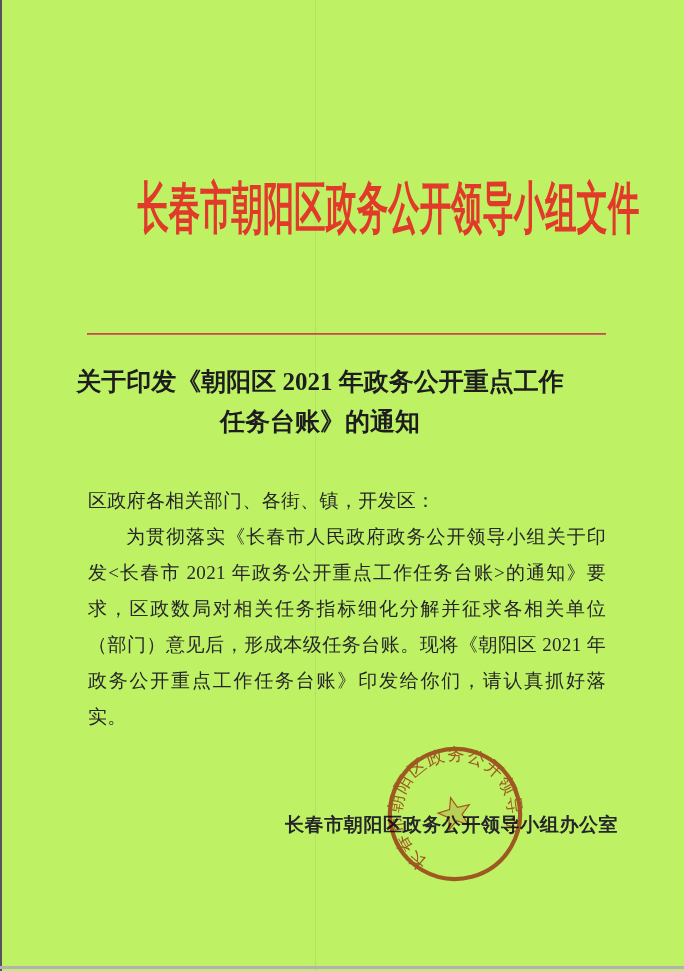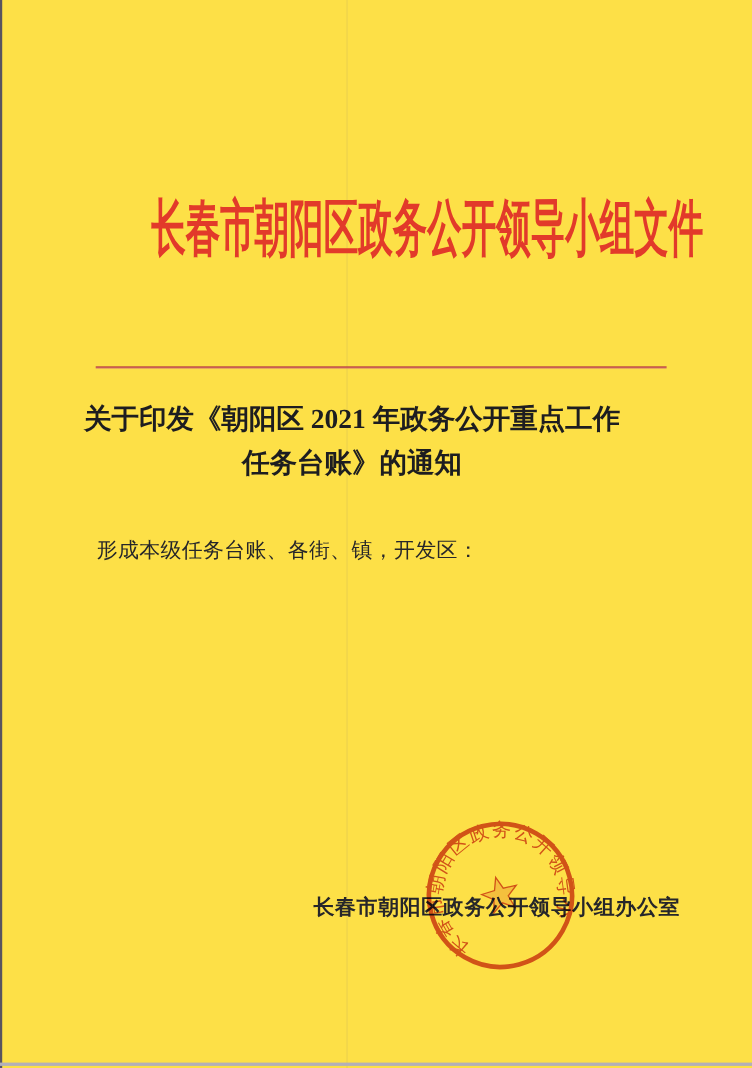--- a/index.html
+++ b/index.html
@@ -1,20 +1,20 @@
 <!DOCTYPE html>
 <html><head>
 <meta charset="utf-8">
 <style>
   html, body { margin: 0; padding: 0; background: #e8e8e8; }
   .page {
     position: relative;
     width: 684px;
     height: 971px;
-    background: #fde047;
+    background: #bef264;
     overflow: hidden;
     font-family: "Liberation Serif", "DejaVu Serif", serif;
     color: #26262a;
   }
   
   .edge-left   { position: absolute; left: 0; top: 0; width: 2px; height: 100%; background: #58535f; }
   .edge-bottom { position: absolute; left: 0; bottom: 2px; width: 100%; height: 3px; background: #b3b0b8; }
   .crease      { position: absolute; left: 315px; top: 0; width: 1px; height: 100%; background: rgba(110,110,125,0.12); }
 
   .header-title {
@@ -91,21 +91,22 @@
   <div class="header-title">长春市朝阳区政务公开领导小组文件</div>
 
   <div class="red-divider"></div>
 
   <div class="doc-title">
     <div>关于印发《朝阳区 2021 年政务公开重点工作</div>
     <div>任务台账》的通知</div>
   </div>
 
   <div class="body-text">
-    <p class="salutation">形成本级任务台账、各街、镇，开发区：</p>
+    <p class="salutation">区政府各相关部门、各街、镇，开发区：</p>
+    <p class="paragraph">为贯彻落实《长春市人民政府政务公开领导小组关于印发&lt;长春市 2021 年政务公开重点工作任务台账&gt;的通知》要求，区政数局对相关任务指标细化分解并征求各相关单位（部门）意见后，形成本级任务台账。现将《朝阳区 2021 年政务公开重点工作任务台账》印发给你们，请认真抓好落实。</p>
   </div>
 
   <div class="signature">长春市朝阳区政务公开领导小组办公室</div>
 
 
   <svg class="seal" viewBox="0 0 140 140" xmlns="http://www.w3.org/2000/svg">
     <g transform="rotate(-15 70 70)">
       <circle cx="70" cy="70" r="65" fill="none" stroke="#cc4133" stroke-width="4.2"></circle>
       <path id="sealArc" d="M 31.8 108.2 A 54 54 0 1 1 108.2 108.2" fill="none"></path>
       <text font-size="17.5" fill="#cc4133" letter-spacing="1.5" font-family="Liberation Serif, DejaVu Serif, serif">

